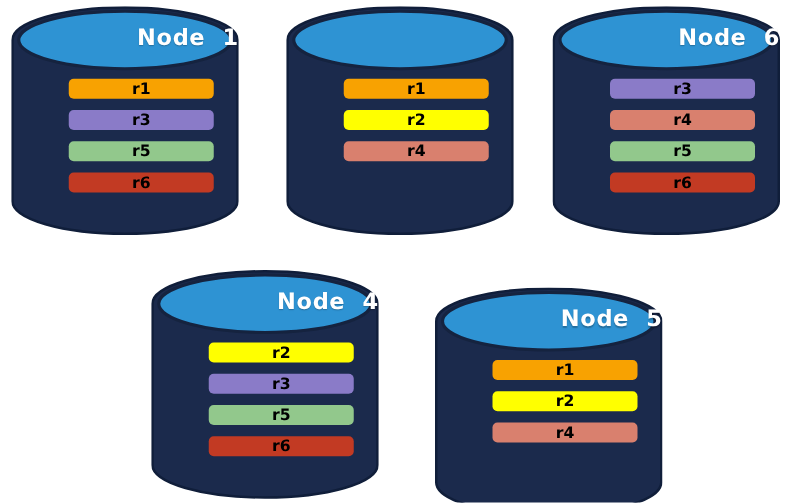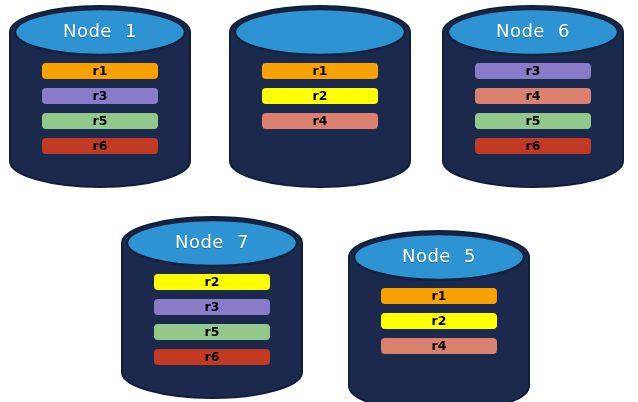--- a/index.html
+++ b/index.html
@@ -34,37 +34,38 @@
     height: 184px;
     display: block;
   }
   .cyl .body { stroke: #101E3A; stroke-width: 2; }
   .cyl .lid  { stroke: #15233F; stroke-width: 2.5; }
   .node-title {
     position: absolute;
     left: 0;
     top: 15px;
     width: 100%;
-    text-align: center;
+    text-align: right;
     color: #FFFFFF;
     font-size: 18px;
-    font-weight: normal;
+    font-weight: bold;
     letter-spacing: 0.5px;
     word-spacing: 7px;
     text-shadow: 0 1px 1px rgba(0,0,0,0.25);
   }
   .bars {
     position: absolute;
     left: 0;
     top: 58px;
     width: 100%;
     display: flex;
     flex-direction: column;
     align-items: center;
     gap: 9px;
+    padding-left: 13px;
   }
   .bar {
     width: 116px;
     height: 16px;
     border-radius: 4px;
     display: flex;
     align-items: center;
     justify-content: center;
   }
   .bar-label {
@@ -139,21 +140,21 @@
         <span class="bar-label">r6</span>
       </div>
     </div>
   </div>
 
   <div class="node n4">
     <svg class="cyl" viewBox="0 0 182 184">
       <path class="body" d="M1 27 A90 26 0 0 1 181 27 L181 156 A90 26 0 0 1 1 156 Z" style="fill: rgb(27, 42, 76);"></path>
       <ellipse class="lid" cx="91" cy="27" rx="85" ry="23" style="fill: rgb(46, 147, 211);"></ellipse>
     </svg>
-    <div class="node-title">Node 7</div>
+    <div class="node-title">Node 4</div>
     <div class="bars">
       <div class="bar" style="background: rgb(255, 255, 0);">
         <span class="bar-label">r2</span>
       </div>
       <div class="bar" style="background: rgb(138, 123, 200);">
         <span class="bar-label">r3</span>
       </div>
       <div class="bar" style="background: rgb(146, 200, 140);">
         <span class="bar-label">r5</span>
       </div>

